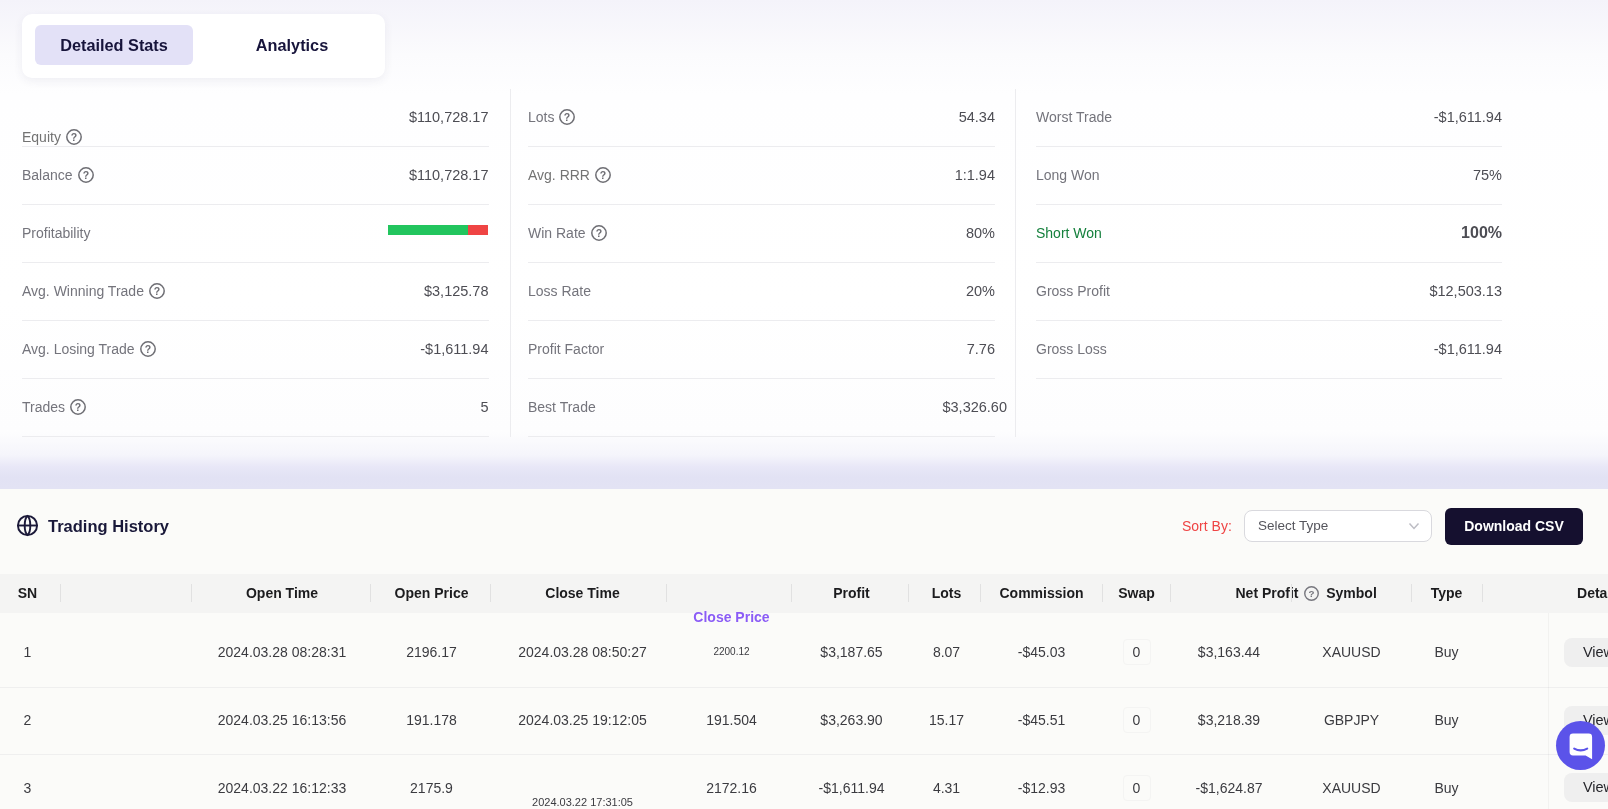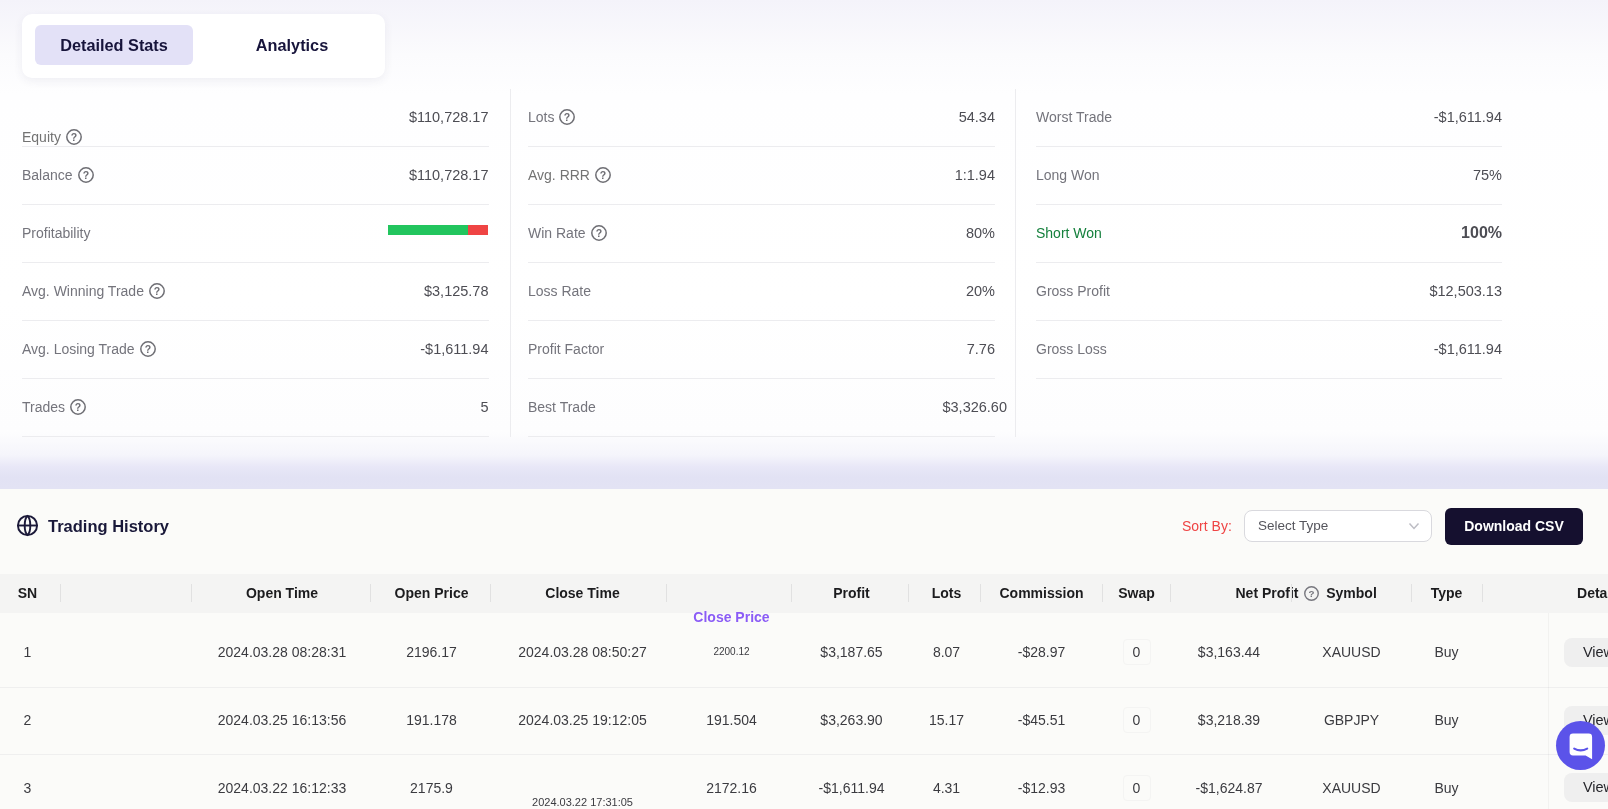--- a/index.html
+++ b/index.html
@@ -138,21 +138,21 @@
 <div class="abs" style="left:1410.5px;top:584px;width:1px;height:18px;background:#E1E1E1;"></div>
 <div class="abs" style="left:1481.5px;top:584px;width:1px;height:18px;background:#E1E1E1;"></div>
 <div class="abs" style="left:1122.5px;top:639px;width:28px;height:26px;border:1px solid #F4F4F3;border-radius:4px;"></div>
 <div class="abs" style="left:-62.5px;top:641px;width:180px;height:22px;line-height:22px;text-align:center;font-size:14px;color:#3B3B40;white-space:nowrap;">1</div>
 <div class="abs" style="left:192px;top:641px;width:180px;height:22px;line-height:22px;text-align:center;font-size:14px;color:#3B3B40;white-space:nowrap;">2024.03.28 08:28:31</div>
 <div class="abs" style="left:341.5px;top:641px;width:180px;height:22px;line-height:22px;text-align:center;font-size:14px;color:#3B3B40;white-space:nowrap;">2196.17</div>
 <div class="abs" style="left:492.5px;top:641px;width:180px;height:22px;line-height:22px;text-align:center;font-size:14px;color:#3B3B40;white-space:nowrap;">2024.03.28 08:50:27</div>
 <div class="abs" style="left:641.5px;top:641px;width:180px;height:22px;line-height:22px;text-align:center;font-size:10px;color:#3B3B40;white-space:nowrap;">2200.12</div>
 <div class="abs" style="left:761.5px;top:641px;width:180px;height:22px;line-height:22px;text-align:center;font-size:14px;color:#3B3B40;white-space:nowrap;">$3,187.65</div>
 <div class="abs" style="left:856.5px;top:641px;width:180px;height:22px;line-height:22px;text-align:center;font-size:14px;color:#3B3B40;white-space:nowrap;">8.07</div>
-<div class="abs" style="left:951.5px;top:641px;width:180px;height:22px;line-height:22px;text-align:center;font-size:14px;color:#3B3B40;white-space:nowrap;">-$28.97</div>
+<div class="abs" style="left:951.5px;top:641px;width:180px;height:22px;line-height:22px;text-align:center;font-size:14px;color:#3B3B40;white-space:nowrap;">-$45.03</div>
 <div class="abs" style="left:1046.5px;top:641px;width:180px;height:22px;line-height:22px;text-align:center;font-size:14px;color:#3B3B40;white-space:nowrap;">0</div>
 <div class="abs" style="left:1139px;top:641px;width:180px;height:22px;line-height:22px;text-align:center;font-size:14px;color:#3B3B40;white-space:nowrap;">$3,163.44</div>
 <div class="abs" style="left:1261.5px;top:641px;width:180px;height:22px;line-height:22px;text-align:center;font-size:14px;color:#3B3B40;white-space:nowrap;">XAUUSD</div>
 <div class="abs" style="left:1356.5px;top:641px;width:180px;height:22px;line-height:22px;text-align:center;font-size:14px;color:#3B3B40;white-space:nowrap;">Buy</div>
 <div class="abs" style="left:1563.5px;top:637.5px;width:70px;height:29px;background:#EFEFEF;border-radius:8px;text-align:center;line-height:29px;font-size:14.5px;color:#26262B;">View</div>
 <div class="abs" style="left:0;top:687px;width:1608px;height:1px;background:#EFEFEF;"></div>
 <div class="abs" style="left:1122.5px;top:707px;width:28px;height:26px;border:1px solid #F4F4F3;border-radius:4px;"></div>
 <div class="abs" style="left:-62.5px;top:709px;width:180px;height:22px;line-height:22px;text-align:center;font-size:14px;color:#3B3B40;white-space:nowrap;">2</div>
 <div class="abs" style="left:192px;top:709px;width:180px;height:22px;line-height:22px;text-align:center;font-size:14px;color:#3B3B40;white-space:nowrap;">2024.03.25 16:13:56</div>
 <div class="abs" style="left:341.5px;top:709px;width:180px;height:22px;line-height:22px;text-align:center;font-size:14px;color:#3B3B40;white-space:nowrap;">191.178</div>

